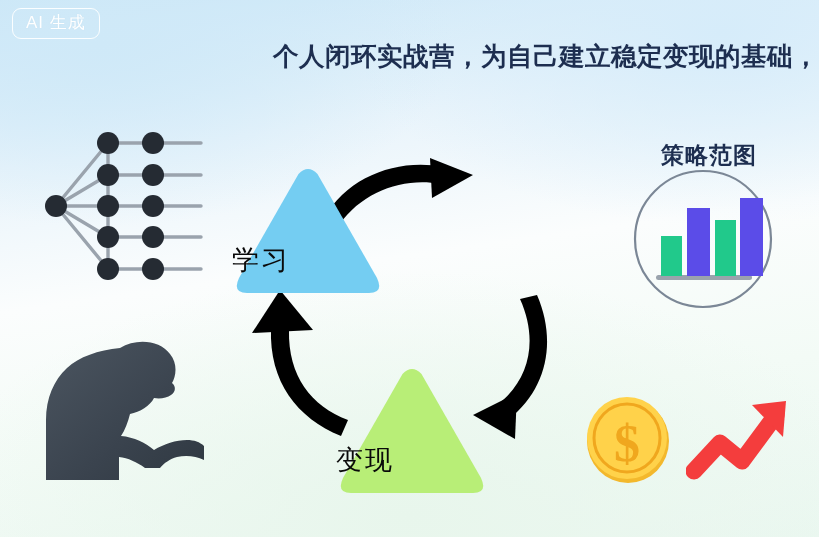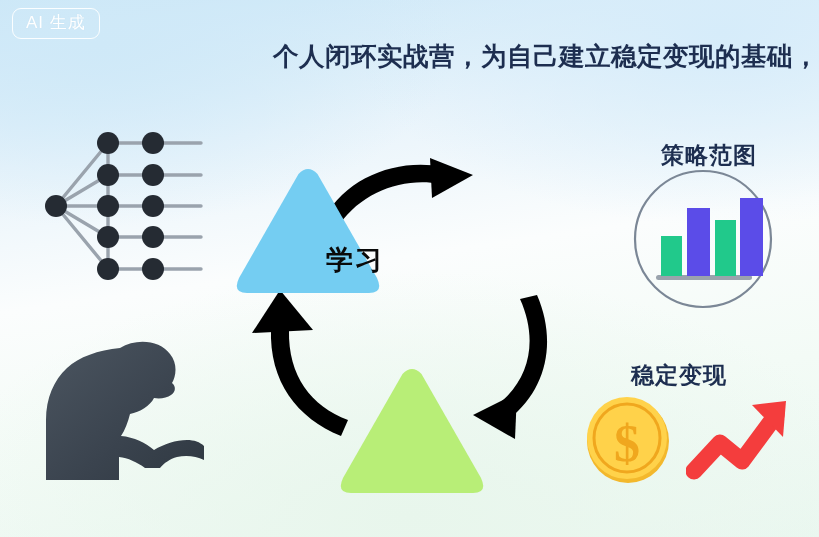--- a/index.html
+++ b/index.html
@@ -67,26 +67,26 @@
 
   
   .tri-wrap {
     position: absolute;
     width: 152px;
     height: 134px;
   }
   .tri-wrap svg { display: block; }
   .tri-label {
     position: absolute;
-    left: 7px;
+    left: 0;
     right: 0;
     bottom: 22px;
-    text-align: right;
+    text-align: left;
     color: #0a0a0a;
-    font-weight: bold;
+    font-weight: normal;
     font-size: 27px;
     letter-spacing: 2px;
   }
   #tri-learn   { left: 232px; top: 166px; }
   #tri-practice{ left: 441px; top: 166px; }
   #tri-monetize{ left: 336px; top: 366px; }
 
   
   .arrow-svg { position: absolute; }
   #arrow-top    { left: 318px; top: 158px; }
@@ -203,36 +203,36 @@
       <path d="M66.5,8 Q76,-2 85.5,8 L145,112 Q152,127 137,127 L15,127 Q0,127 7,112 Z" fill="#74cdf2"></path>
     </svg>
     <div class="tri-label">学习</div>
   </div>
 
 
   <div id="tri-monetize" class="tri-wrap">
     <svg width="152" height="134" viewBox="0 0 152 134">
       <path d="M66.5,8 Q76,-2 85.5,8 L145,112 Q152,127 137,127 L15,127 Q0,127 7,112 Z" fill="#b8ee77"></path>
     </svg>
+    <div class="tri-label">变现</div>
   </div>
 
   <div id="heading-strategy" class="mini-heading">策略范图</div>
 
   <svg id="chart-circle" width="160" height="142" viewBox="0 0 160 142">
     <circle cx="80" cy="71" r="68" fill="none" stroke="#7b8796" stroke-width="2.2"></circle>
     <rect x="33" y="107" width="96" height="5" rx="2.5" fill="#9aa3ad"></rect>
     <g>
       <rect x="38" y="68" width="21" height="40" fill="#21c98b"></rect>
       <rect x="64" y="40" width="23" height="68" fill="#5b4ce8"></rect>
       <rect x="92" y="52" width="21" height="56" fill="#21c98b"></rect>
       <rect x="117" y="30" width="23" height="78" fill="#5b4ce8"></rect>
     </g>
   </svg>
 
-  <div id="heading-income" class="mini-heading">稳定变现</div>
 
   <svg id="coin" width="90" height="92" viewBox="0 0 90 92">
     <ellipse cx="45" cy="48" rx="41" ry="42" fill="#f3b82c"></ellipse>
     <ellipse cx="44" cy="45" rx="40" ry="41" fill="#ffd24a"></ellipse>
     <ellipse cx="44" cy="45" rx="33" ry="34" fill="none" stroke="#f0a71e" stroke-width="3"></ellipse>
     <text x="44" y="68" text-anchor="middle" font-family="'Liberation Serif', serif" font-size="52" font-weight="bold" fill="#f0a71e">$</text>
   </svg>
 
   <svg id="growth-arrow" width="104" height="88" viewBox="0 0 104 88">
     <path fill="none" stroke="#f43d3d" stroke-width="17" stroke-linecap="round" stroke-linejoin="round" d="M8,76 L34,48 L56,66 L90,20"></path>

